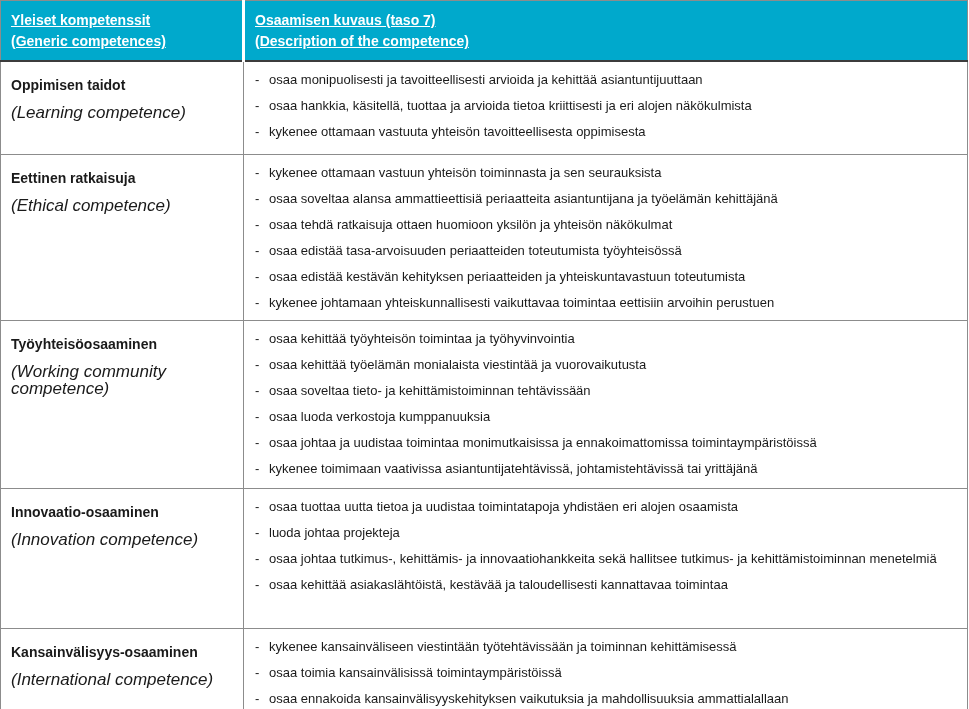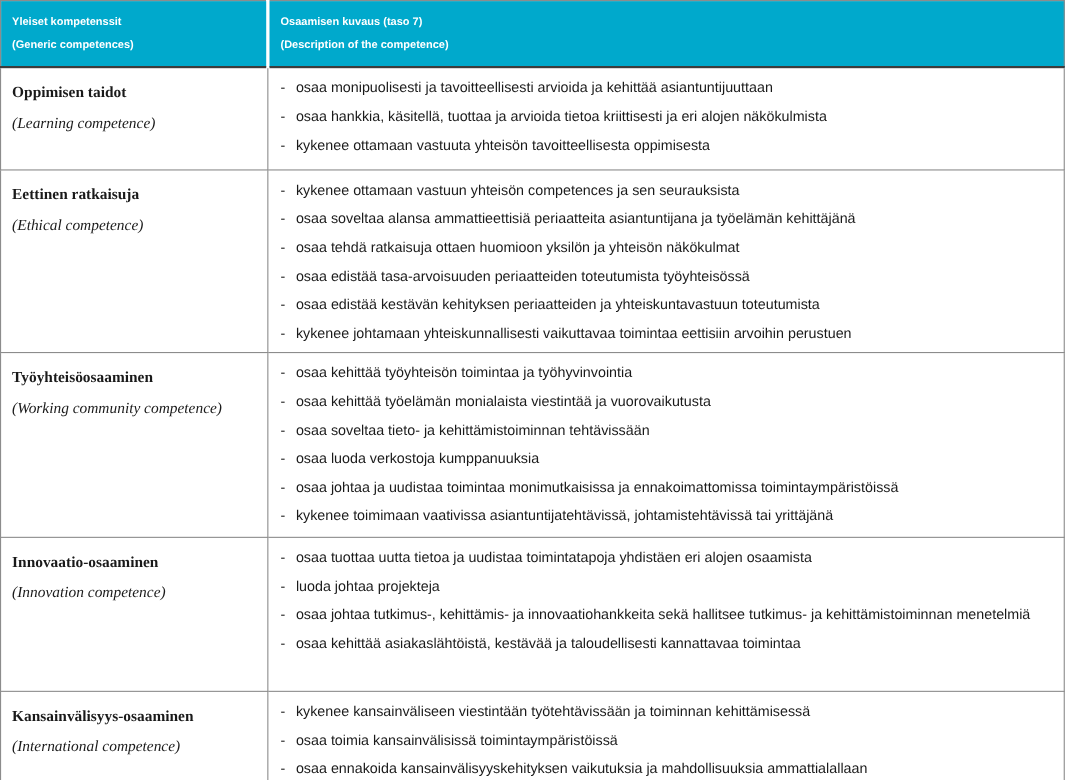--- a/index.html
+++ b/index.html
@@ -37,47 +37,48 @@
 
   
   tr.hdr { height: 60px; }
   th.hc {
     background: var(--header_bg);
     color: var(--header_text);
     text-align: left;
     vertical-align: top;
     padding: 9px 8px 0 10px;
     border-bottom: 2px solid var(--border_dark);
-    font-size: 10px;
+    font-size: 14px;
     font-weight: bold;
+    text-decoration: underline;
   }
   th.hc2 { border-left: 3px solid #FFFFFF; }
   .hline { line-height: 21px; white-space: nowrap; }
 
   
   td {
     vertical-align: top;
     border: 1px solid var(--border_gray);
   }
   tr.r1 { height: 94px; }
   tr.r2 { height: 154px; }
   tr.r3 { height: 168px; }
   tr.r4 { height: 140px; }
   tr.r5 { height: 85px; }
 
-  td.name-cell { padding: 14px 0 0 10px; font-family: Liberation Serif, serif; }
+  td.name-cell { padding: 14px 0 0 10px; }
   .title-fi {
     font-weight: bold;
     font-size: 14px;
     margin-bottom: 10px;
     line-height: 18px;
   }
   .title-en {
     font-style: italic;
-    font-size: 14px;
+    font-size: 17px;
     line-height: 17px;
   }
 
   td.desc-cell { padding: 5px 8px 4px 11px; }
   .bullet {
     display: flex;
     font-size: 13px;
     line-height: 26px;
   }
   .dash {
@@ -131,21 +132,21 @@
       </tr>
 
       <tr class="r2">
         <td class="name-cell">
           <div class="title-fi">Eettinen ratkaisuja</div>
           <div class="title-en">(Ethical competence)</div>
         </td>
         <td class="desc-cell">
           <div class="bullet">
               <span class="dash">-</span>
-              <span class="btxt">kykenee ottamaan vastuun yhteisön competences ja sen seurauksista</span>
+              <span class="btxt">kykenee ottamaan vastuun yhteisön toiminnasta ja sen seurauksista</span>
             </div>
           <div class="bullet">
               <span class="dash">-</span>
               <span class="btxt">osaa soveltaa alansa ammattieettisiä periaatteita asiantuntijana ja työelämän kehittäjänä</span>
             </div>
           <div class="bullet">
               <span class="dash">-</span>
               <span class="btxt">osaa tehdä ratkaisuja ottaen huomioon yksilön ja yhteisön näkökulmat</span>
             </div>
           <div class="bullet">

